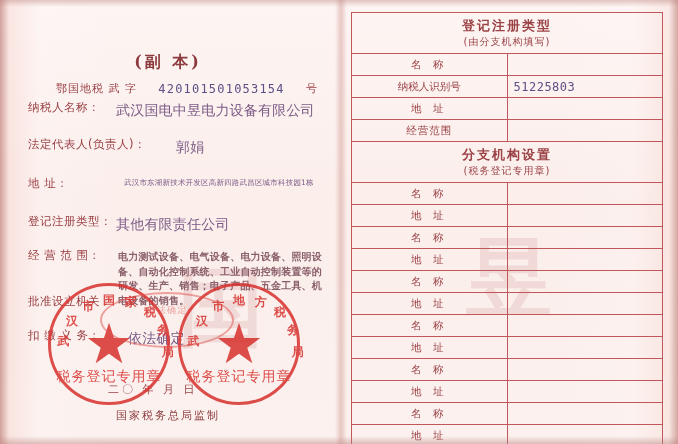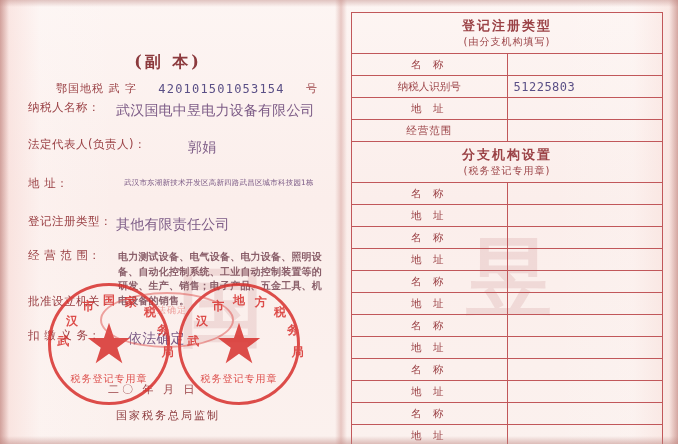--- a/index.html
+++ b/index.html
@@ -187,21 +187,21 @@
     transform: translate(-50%, -52%);
     color: #d8322f;
     font-size: 0;
   }
   .star svg { display: block; transform: translate(-50%, -50%); }
   .stamp .center-sub {
     position: absolute;
     left: 0; right: 0;
     bottom: 16px;
     text-align: center;
-    font-size: 10px;
+    font-size: 14px;
     font-family: "DejaVu Serif", "Liberation Serif", serif;
     color: #d8322f;
     letter-spacing: 1px;
   }
   .stamp-oval {
     position: absolute;
     border: 2px solid #e0534f;
     border-radius: 50%;
     opacity: 0.5;
     color: #e0534f;
@@ -292,21 +292,21 @@
       <span class="serial-suffix">号</span>
     </div>
 
     <div class="field" style="top:100px;">
       <span class="flabel">纳税人名称：</span>
       <span class="fvalue">武汉国电中昱电力设备有限公司</span>
     </div>
 
     <div class="field" style="top:137px;">
       <span class="flabel">法定代表人(负责人)：</span>
-      <span class="fvalue" style="left:144px;padding-left:16px;">郭娟</span>
+      <span class="fvalue" style="left:132px;padding-left:16px;">郭娟</span>
     </div>
 
     <div class="field" style="top:176px;">
       <span class="flabel">地        址：</span>
       <span class="fvalue" style="left:96px; font-size:7.5px;">武汉市东湖新技术开发区高新四路武昌区城市科技园1栋</span>
     </div>
 
     <div class="field" style="top:214px;">
       <span class="flabel">登记注册类型：</span>
       <span class="fvalue">其他有限责任公司</span>

